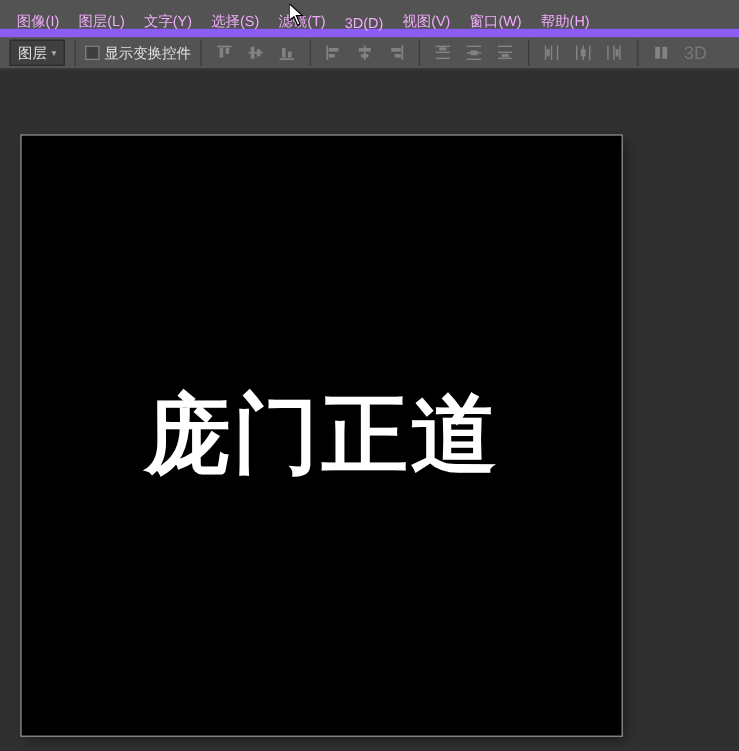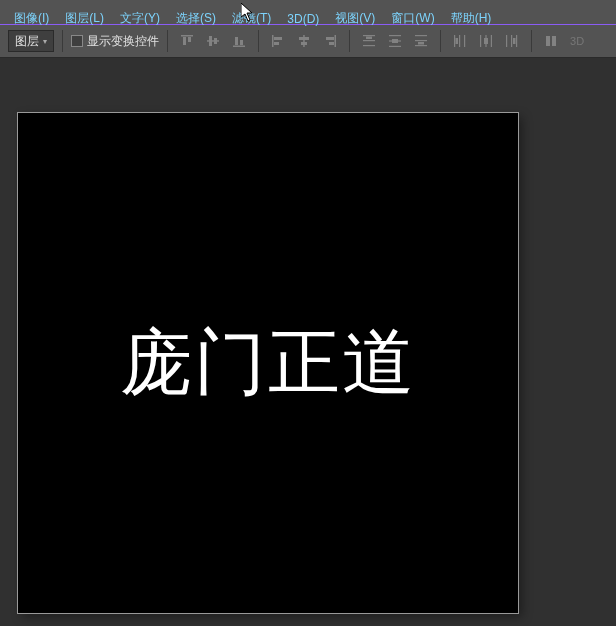--- a/index.html
+++ b/index.html
@@ -15,27 +15,27 @@
     .menubar {
       height: 24px;
       background: #535353;
       display: flex;
       align-items: center;
       padding-left: 6px;
     }
     .menu-item {
       padding: 3px 8px;
       cursor: default;
-      color: #7dd3fc;
+      color: #f0abfc;
       margin-top: 13px;
     }
     .options-bar {
       height: 34px;
       background: #535353;
-      border-top: 1px solid #8b5cf6;
+      border-top: 7px solid #8b5cf6;
       border-bottom: 1px solid #2a2a2a;
       display: flex;
       align-items: center;
       padding: 0 8px;
       gap: 4px;
     }
     .dropdown {
       display: flex;
       align-items: center;
       background: #3f3f3f;
@@ -72,21 +72,21 @@
       height: 22px;
       display: flex;
       align-items: center;
       justify-content: center;
       cursor: default;
     }
     .icon-btn svg { display: block; }
     .icon-btn.disabled { opacity: 0.45; }
     .badge3d {
       color: #777;
-      font-size: 11px;
+      font-size: 15px;
       padding: 0 4px;
     }
     .workspace {
       position: relative;
       height: calc(626px - 24px - 34px);
       background: #303030;
     }
     .canvas-area {
       position: absolute;
       left: 18px;
@@ -95,21 +95,21 @@
       height: 500px;
       background: #000;
       box-shadow: 0 0 0 1px #999, 4px 4px 10px rgba(0,0,0,0.4);
       display: flex;
       align-items: center;
       justify-content: center;
     }
     .canvas-text {
       color: #fff;
       font-size: 72px;
-      font-weight: normal;
+      font-weight: bold;
       letter-spacing: 2px;
     }
     .cursor {
       position: absolute;
       pointer-events: none;
     }
   </style>
 </head>
 <body>
 

